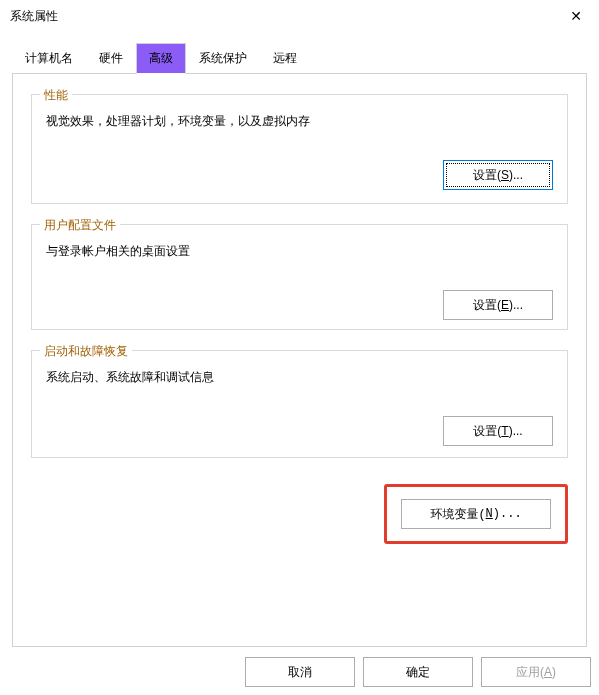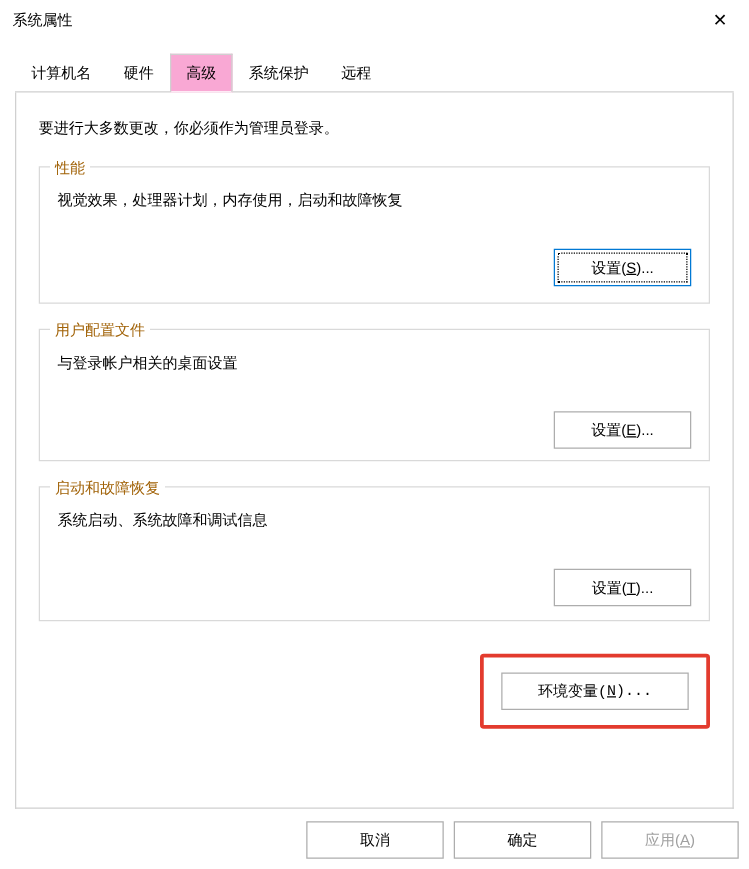--- a/index.html
+++ b/index.html
@@ -52,21 +52,21 @@
       font-size: 12px;
       border: 1px solid transparent;
       position: relative;
       top: 1px;
       cursor: pointer;
       color: #000;
     }
     .tab.active {
       border: 1px solid #d0d0d0;
       border-bottom: 1px solid #ffffff;
-      background: #f9a8d4;
+      background: #8b5cf6;
     }
     .tab-content {
       border: 1px solid #d0d0d0;
       border-top: none;
       padding: 20px 18px 18px 18px;
       height: 573px;
       position: relative;
     }
     .intro-text {
       font-size: 12px;
@@ -166,25 +166,24 @@
 <div class="tabs-container">
   <div class="tabs">
     <div class="tab">计算机名</div>
     <div class="tab">硬件</div>
     <div class="tab active">高级</div>
     <div class="tab">系统保护</div>
     <div class="tab">远程</div>
   </div>
 
   <div class="tab-content">
-    <div class="intro-text">要进行大多数更改，你必须作为管理员登录。</div>
 
     <div class="group perf-group">
       <div class="group-title">性能</div>
-      <div class="group-desc">视觉效果，处理器计划，内存使用，启动和故障恢复</div>
+      <div class="group-desc">视觉效果，处理器计划，环境变量，以及虚拟内存</div>
       <div class="group-btn-row">
         <button class="btn focused">
           <span>设置(</span>
             <span class="underline">S</span>
             <span>)...</span>
         </button>
       </div>
     </div>
 
     <div class="group prof-group">

